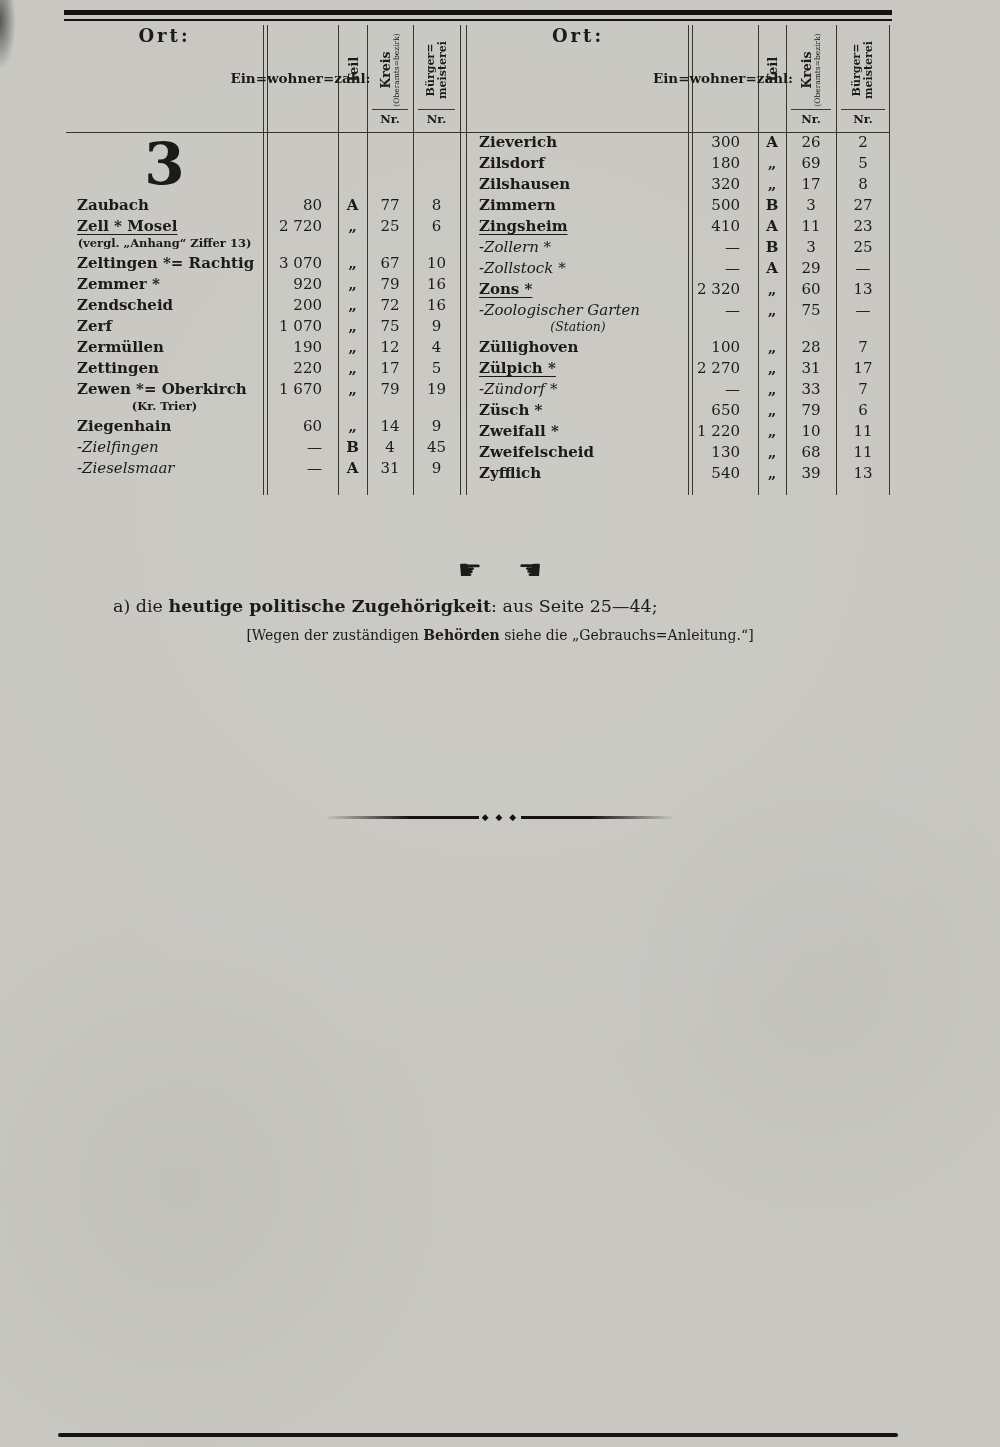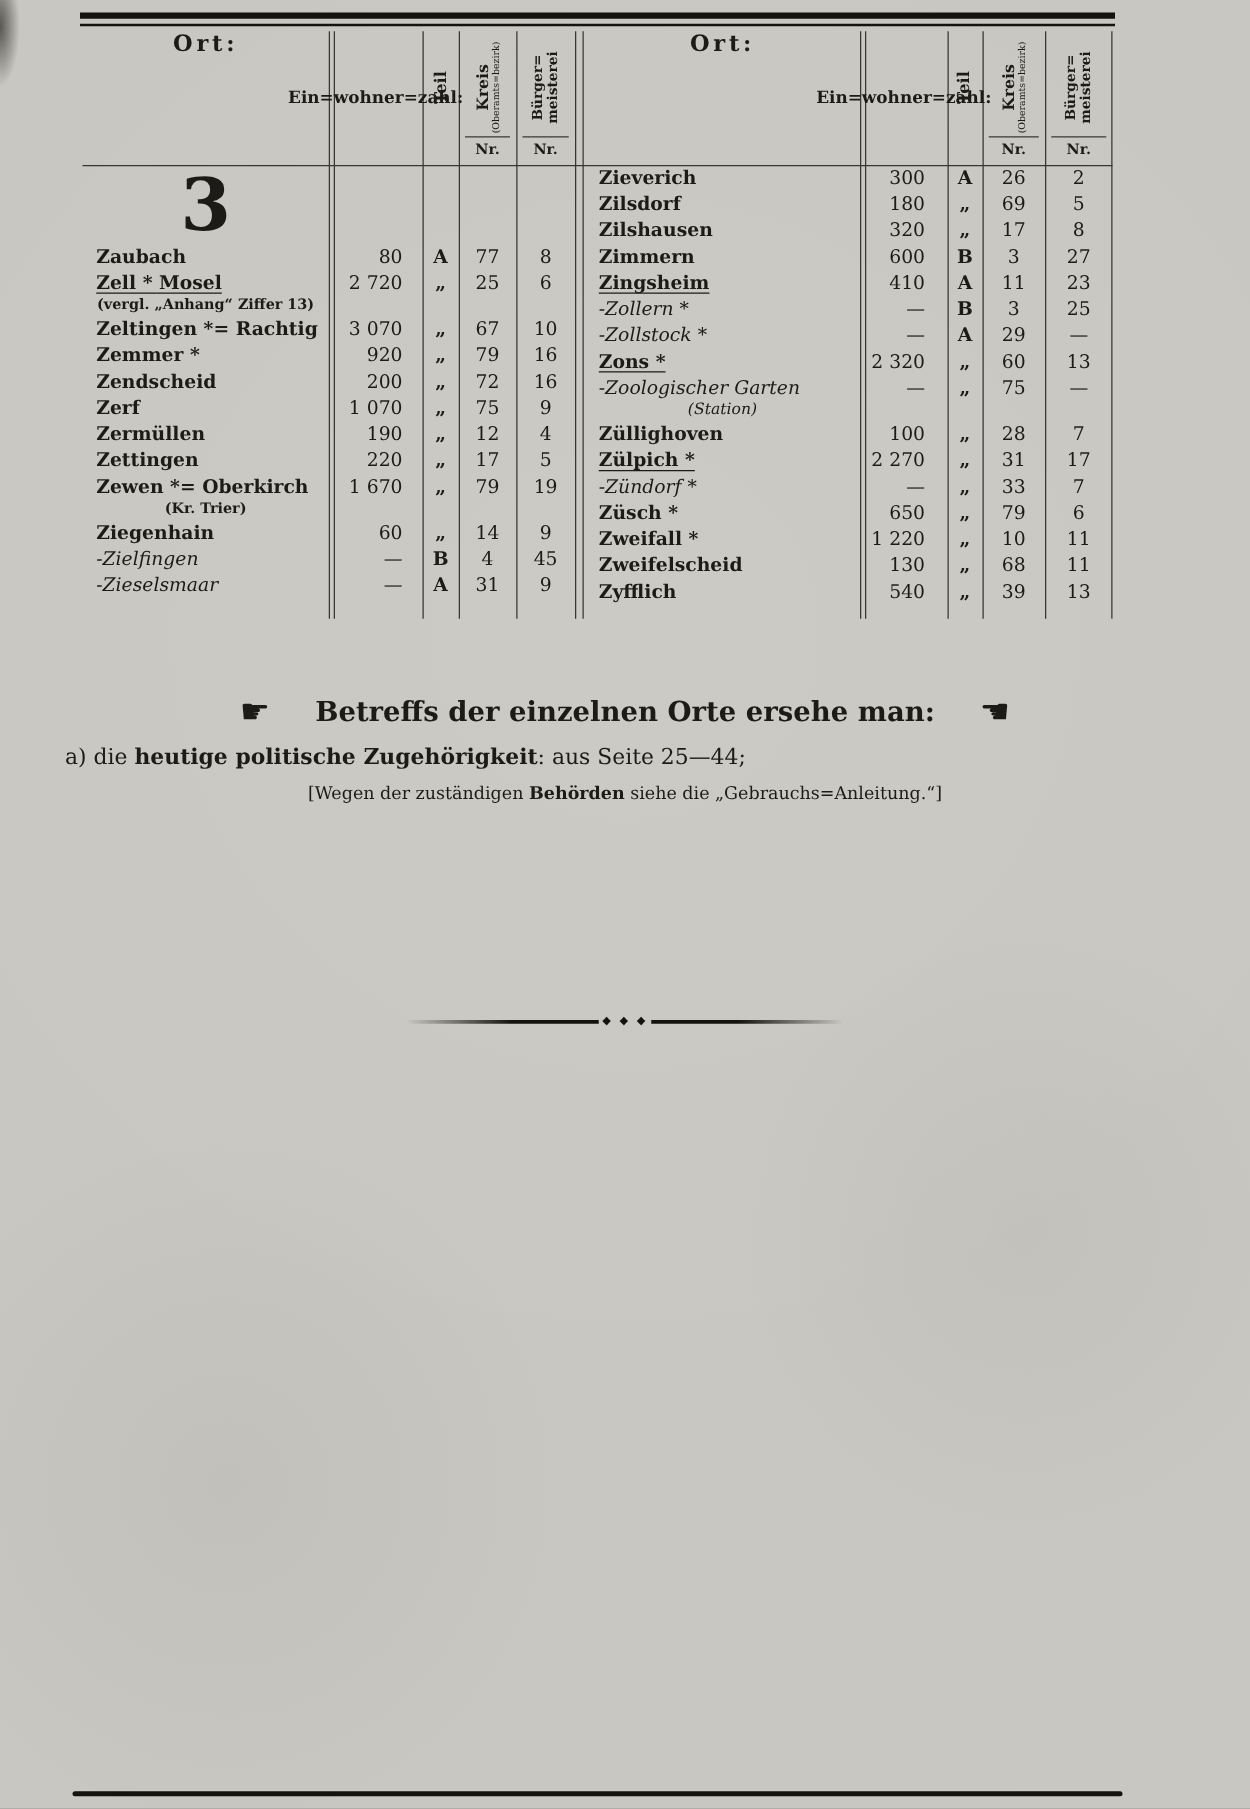--- a/index.html
+++ b/index.html
@@ -59,21 +59,21 @@
   .c.teil{width:var(--w-teil);text-align:center;font-weight:700}
   .c.kreis{width:var(--w-kreis);text-align:center}
   .c.bm{width:var(--w-bm);text-align:center}
   .sub-row{height:16px;line-height:12px;font-size:11.5px;width:var(--w-name);text-align:center;font-weight:700}
   .sub-row.italic{font-weight:400;font-style:italic;font-size:12.5px}
 
   .notes{position:absolute;left:0;top:556px;width:1000px}
   .notes-heading{display:flex;align-items:center;justify-content:center;gap:36px;
     font-size:22px;font-weight:700;margin-bottom:13px}
   .hand{font-family:"DejaVu Sans","Liberation Sans",sans-serif;font-size:27px;line-height:1}
-  .note-line{font-size:17.5px;padding-left:52px;margin-top:6px}
+  .note-line{font-size:17.5px;padding-left:113px;margin-top:6px}
   .note-line .bold{font-weight:700}
   .bracket-note{margin-top:11px;text-align:center;font-size:14px}
   .bracket-note .bold{font-weight:700}
 
   .divider{position:absolute;top:813px;left:50%;transform:translateX(-50%);
     width:350px;display:flex;align-items:center}
   .divider .seg{flex:1;height:2.5px}
   .seg.l{background:linear-gradient(to right, rgba(20,19,15,0), #14130f 55%)}
   .seg.r{background:linear-gradient(to left,  rgba(20,19,15,0), #14130f 55%)}
   .divider .dots{font-size:9px;letter-spacing:2px;padding:0 3px;line-height:1;color:#14130f}
@@ -269,21 +269,21 @@
   </div>
           <div class="trow">
     <div class="c name">Zilshausen</div>
     <div class="c pop">320</div>
     <div class="c teil">„</div>
     <div class="c kreis">17</div>
     <div class="c bm">8</div>
   </div>
           <div class="trow">
     <div class="c name">Zimmern</div>
-    <div class="c pop">600</div>
+    <div class="c pop">500</div>
     <div class="c teil">B</div>
     <div class="c kreis">3</div>
     <div class="c bm">27</div>
   </div>
           <div class="trow">
     <div class="c name underlined">Zingsheim</div>
     <div class="c pop">410</div>
     <div class="c teil">A</div>
     <div class="c kreis">11</div>
     <div class="c bm">23</div>
@@ -366,21 +366,20 @@
     <div class="c kreis">39</div>
     <div class="c bm">13</div>
   </div>
         </div>
     </div>
   </div>
 
   <div class="notes">
     <div class="notes-heading">
       <span class="hand">☛</span>
-      <span>Betreffs der einzelnen Orte ersehe man:</span>
       <span class="hand">☚</span>
     </div>
     <div class="note-line"><span>a) die </span><span class="bold">heutige politische Zugehörigkeit</span><span>: aus Seite 25—44;</span></div>
     <div class="bracket-note"><span>[Wegen der zuständigen </span><span class="bold">Behörden</span><span> siehe die „Gebrauchs=Anleitung.“]</span></div>
   </div>
 
   <div class="divider">
     <div class="seg l"></div>
     <div class="dots">◆ ◆ ◆</div>
     <div class="seg r"></div>

